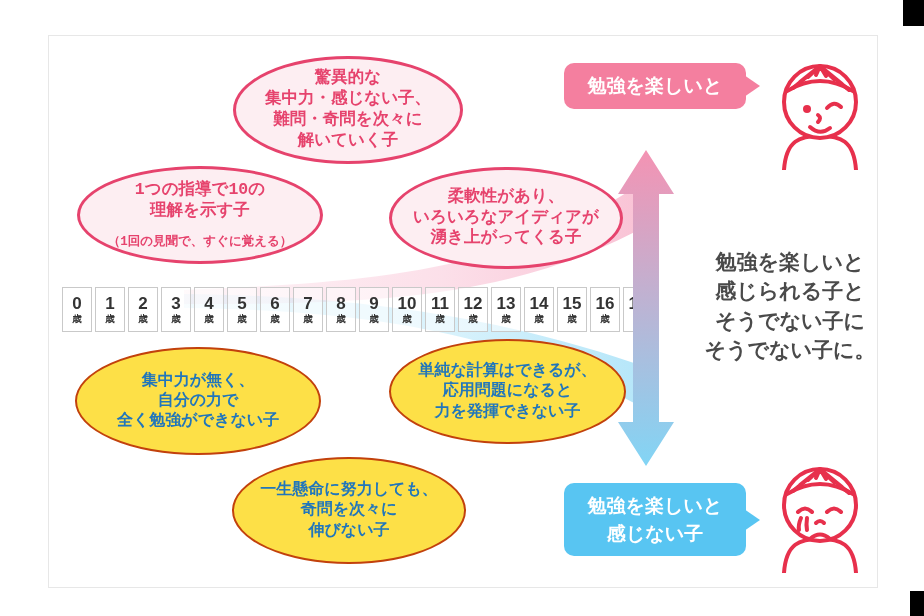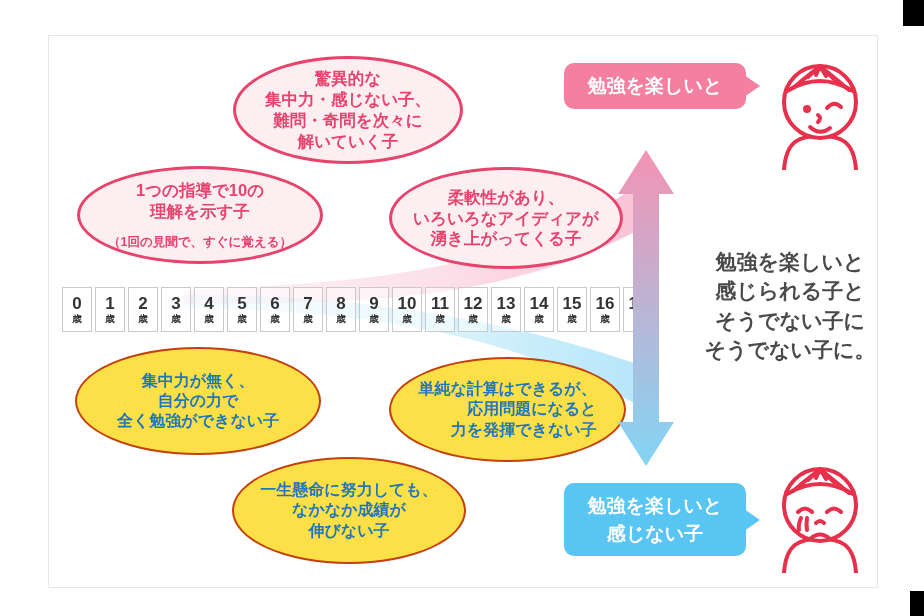--- a/index.html
+++ b/index.html
@@ -9,30 +9,30 @@
   }
   .card{
     position:absolute;left:48px;top:35px;width:830px;height:553px;
     background:#ffffff;border:1px solid #e7e7e7;box-sizing:border-box;
   }
   .ribbons{position:absolute;left:0;top:0;z-index:0;}
   
   .ell{
     position:absolute;border-radius:50%;display:flex;flex-direction:column;
     align-items:center;justify-content:center;text-align:center;
-    font-weight:bold;line-height:1.27;z-index:2;box-sizing:border-box;
+    font-weight:bold;line-height:1.27;z-index:2;box-sizing:border-box;font-family:Liberation Mono, monospace;
   }
   .ell-pink{background:#fdeef2;border:3px solid #e6436d;color:#e6436d;font-size:16.5px;}
   .ell-blue{background:#fde047;border:2px solid #c2410c;color:#2176bb;font-size:16px;}
   .ell .sub{font-size:12.5px;margin-top:13px;}
   .e-pink-top{left:184px;top:20px;width:230px;height:108px;}
   .e-pink-left{left:28px;top:130px;width:246px;height:98px;}
   .e-pink-right{left:340px;top:131px;width:234px;height:102px;}
   .e-blue-left{left:26px;top:311px;width:246px;height:108px;}
-  .e-blue-right{left:340px;top:321px;width:237px;height:105px;text-align:right;}
+  .e-blue-right{left:340px;top:303px;width:237px;height:105px;}
   .e-blue-bottom{left:183px;top:421px;width:234px;height:107px;}
   
   .timeline{position:absolute;left:13px;top:251px;display:flex;gap:3px;z-index:1;}
   .age-cell{
     width:30px;height:45px;box-sizing:border-box;background:rgba(255,255,255,0.5);
     border:1px solid #c9c9c9;display:flex;flex-direction:column;align-items:center;justify-content:center;
   }
   .age-num{font-size:17px;font-weight:bold;color:#333;line-height:1;}
   .age-suffix{font-size:9.5px;font-weight:bold;color:#333;margin-top:2px;line-height:1;}
   
@@ -118,21 +118,21 @@
   <div class="ell ell-blue e-blue-right">
     <div>
         <div>単純な計算はできるが、</div>
         <div>応用問題になると</div>
         <div>力を発揮できない子</div>
       </div>
   </div>
   <div class="ell ell-blue e-blue-bottom">
     <div>
         <div>一生懸命に努力しても、</div>
-        <div>なかなか成績が</div>
+        <div>奇問を次々に</div>
         <div>伸びない子</div>
       </div>
   </div>
 
   <div class="timeline">
       <div class="age-cell">
       <div class="age-num">0</div>
       <div class="age-suffix">歳</div>
     </div>
       <div class="age-cell">

